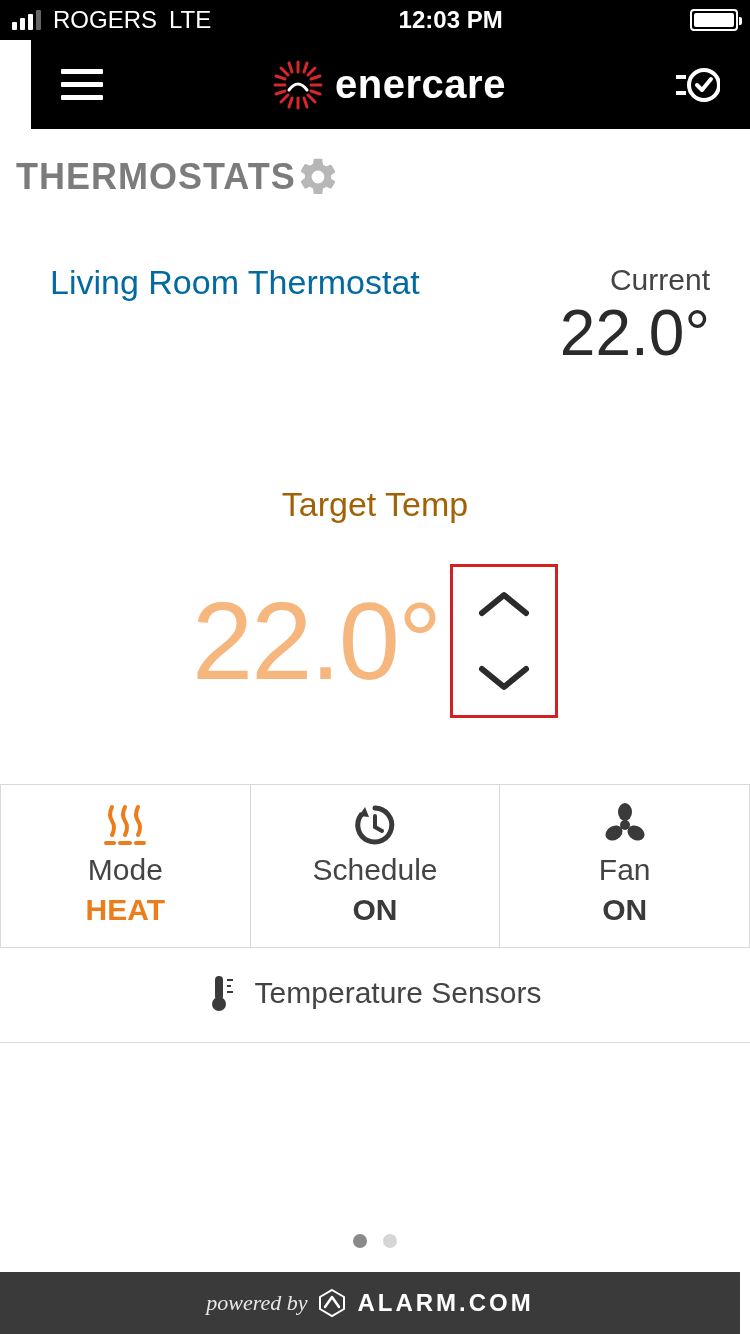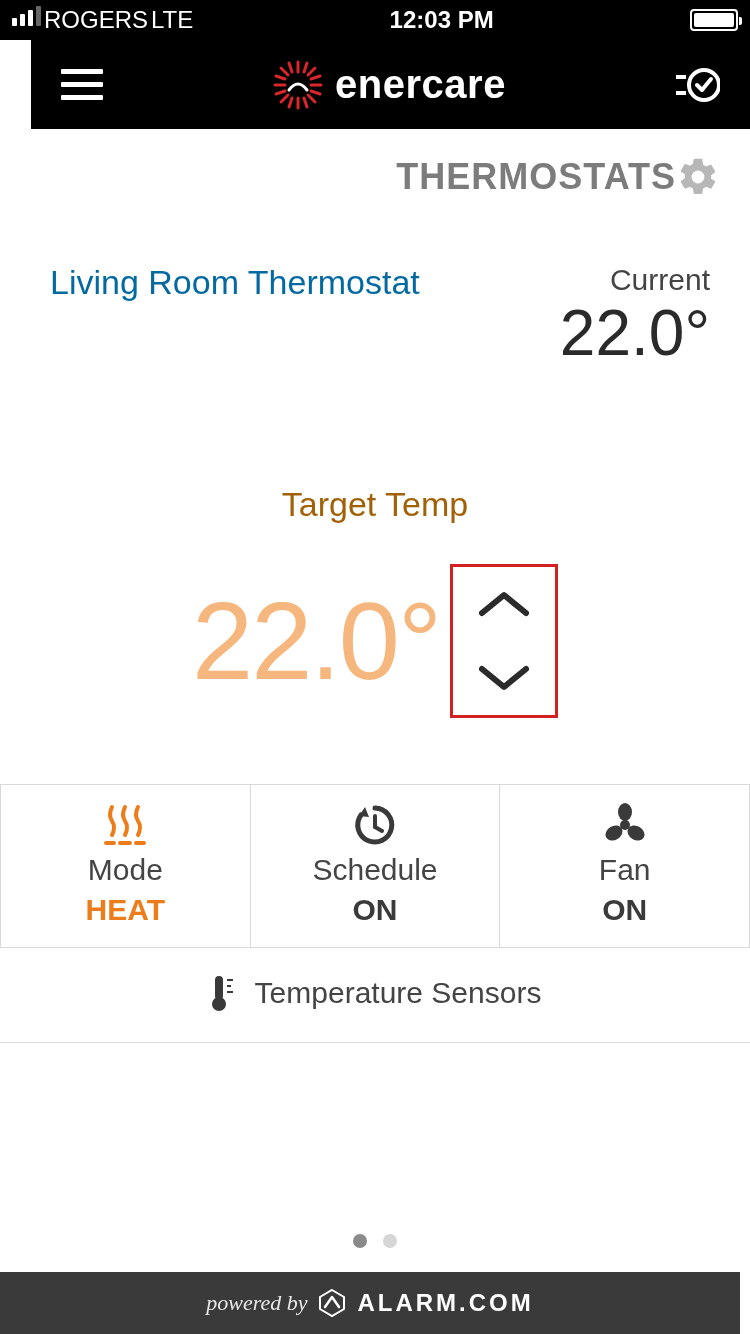--- a/index.html
+++ b/index.html
@@ -17,21 +17,21 @@
     height: 40px;
     background: #000;
     color: #fff;
     display: flex;
     align-items: center;
     justify-content: space-between;
     padding: 0 12px;
     font-size: 24px;
     font-weight: 500;
   }
-  .status-left { display: flex; gap: 3px; }
+  .status-left { display: flex; align-items: center; gap: 12px; }
   .signal-bars { display: flex; align-items: flex-end; gap: 3px; height: 20px; }
   .signal-bars span { width: 5px; background: #fff; border-radius: 1px; }
   .signal-bars span:nth-child(1){height:8px;}
   .signal-bars span:nth-child(2){height:12px;}
   .signal-bars span:nth-child(3){height:16px;}
   .signal-bars span:nth-child(4){height:20px; background:#666;}
   .status-center { font-weight: 600; }
   .status-right { display: flex; align-items: center; }
   .battery {
     width: 48px; height: 22px; border: 2px solid #fff; border-radius: 4px;
@@ -54,22 +54,22 @@
     margin-left: 31px;
   }
   .hamburger { display: flex; flex-direction: column; gap: 8px; }
   .hamburger span { width: 42px; height: 5px; background: #fff; border-radius: 1px; }
   .brand { display: flex; align-items: center; gap: 10px; }
   .brand-text { color: #fff; font-size: 40px; font-weight: 700; letter-spacing: 0.5px; }
   .header-right-icon svg { display: block; }
 
   
   .section-title-row {
-    display: flex; align-items: center; justify-content: flex-end;
-    padding: 26px 30px 24px 30px;
+    display: flex; align-items: center; justify-content: flex-start;
+    padding: 26px 30px 24px 16px;
   }
   .section-title {
     color: #7c7c7c; font-size: 36px; font-weight: 700; letter-spacing: 1px;
   }
   .gear svg { display: block; }
 
   
   .device-row {
     display: flex; justify-content: space-between; align-items: flex-start;
     padding: 40px 40px 0 50px;

